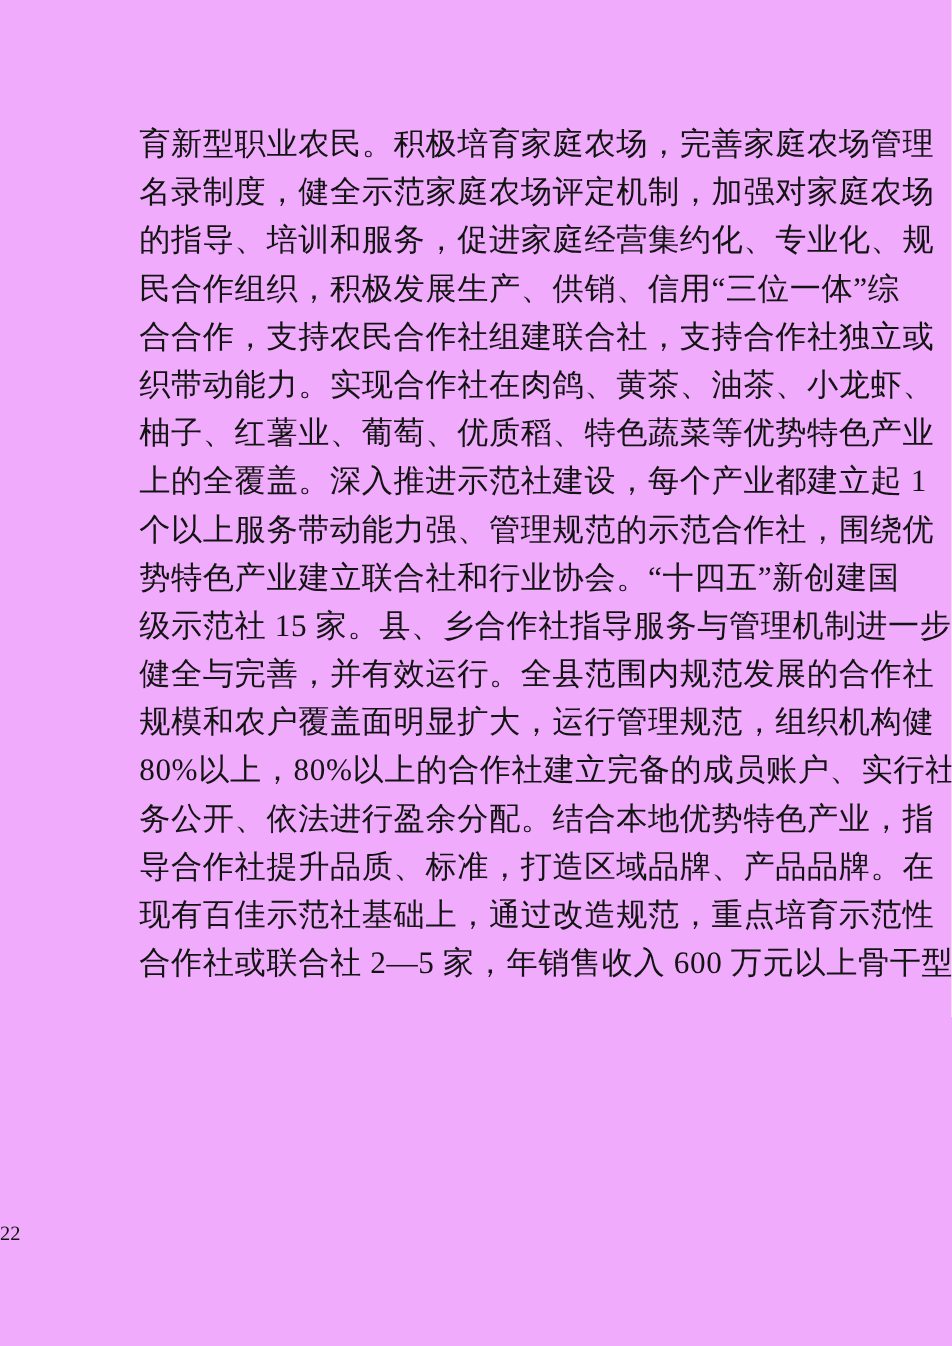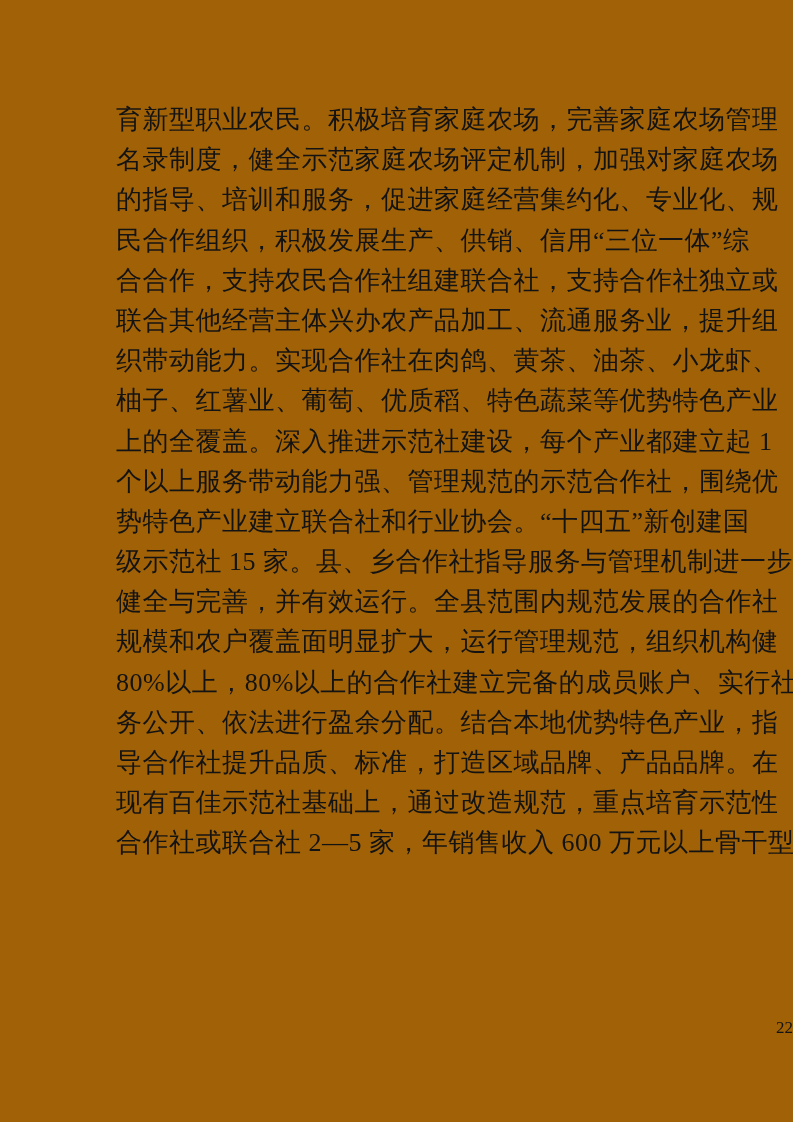--- a/index.html
+++ b/index.html
@@ -4,21 +4,21 @@
 <style>
   html, body {
     margin: 0;
     padding: 0;
     background: #ffffff;
   }
   .page {
     position: relative;
     width: 793px;
     height: 1122px;
-    background: #a16207;
+    background: #f0abfc;
     overflow: hidden;
     font-family: "Liberation Serif", "DejaVu Serif", serif;
     color: #131313;
   }
   .text-block {
     position: absolute;
     left: 116px;
     top: 100px;
     width: 562px;
   }
@@ -31,36 +31,35 @@
     text-align-last: justify;
     text-justify: inter-character;
     overflow: visible;
     letter-spacing: 0.5px;
   }
   .page-number {
     position: absolute;
     left: 0;
     right: 0;
     top: 1018px;
-    text-align: right;
+    text-align: left;
     font-size: 17px;
     color: #131313;
   }
 </style>
 </head>
 <body>
 
 <div class="page">
   <div class="text-block">
     <div class="line">育新型职业农民。积极培育家庭农场，完善家庭农场管理</div>
     <div class="line">名录制度，健全示范家庭农场评定机制，加强对家庭农场</div>
     <div class="line">的指导、培训和服务，促进家庭经营集约化、专业化、规</div>
     <div class="line">民合作组织，积极发展生产、供销、信用“三位一体”综</div>
     <div class="line">合合作，支持农民合作社组建联合社，支持合作社独立或</div>
-    <div class="line">联合其他经营主体兴办农产品加工、流通服务业，提升组</div>
     <div class="line">织带动能力。实现合作社在肉鸽、黄茶、油茶、小龙虾、</div>
     <div class="line">柚子、红薯业、葡萄、优质稻、特色蔬菜等优势特色产业</div>
     <div class="line">上的全覆盖。深入推进示范社建设，每个产业都建立起 1</div>
     <div class="line">个以上服务带动能力强、管理规范的示范合作社，围绕优</div>
     <div class="line">势特色产业建立联合社和行业协会。“十四五”新创建国</div>
     <div class="line">级示范社 15 家。县、乡合作社指导服务与管理机制进一步</div>
     <div class="line">健全与完善，并有效运行。全县范围内规范发展的合作社</div>
     <div class="line">规模和农户覆盖面明显扩大，运行管理规范，组织机构健</div>
     <div class="line">80%以上，80%以上的合作社建立完备的成员账户、实行社</div>
     <div class="line">务公开、依法进行盈余分配。结合本地优势特色产业，指</div>

